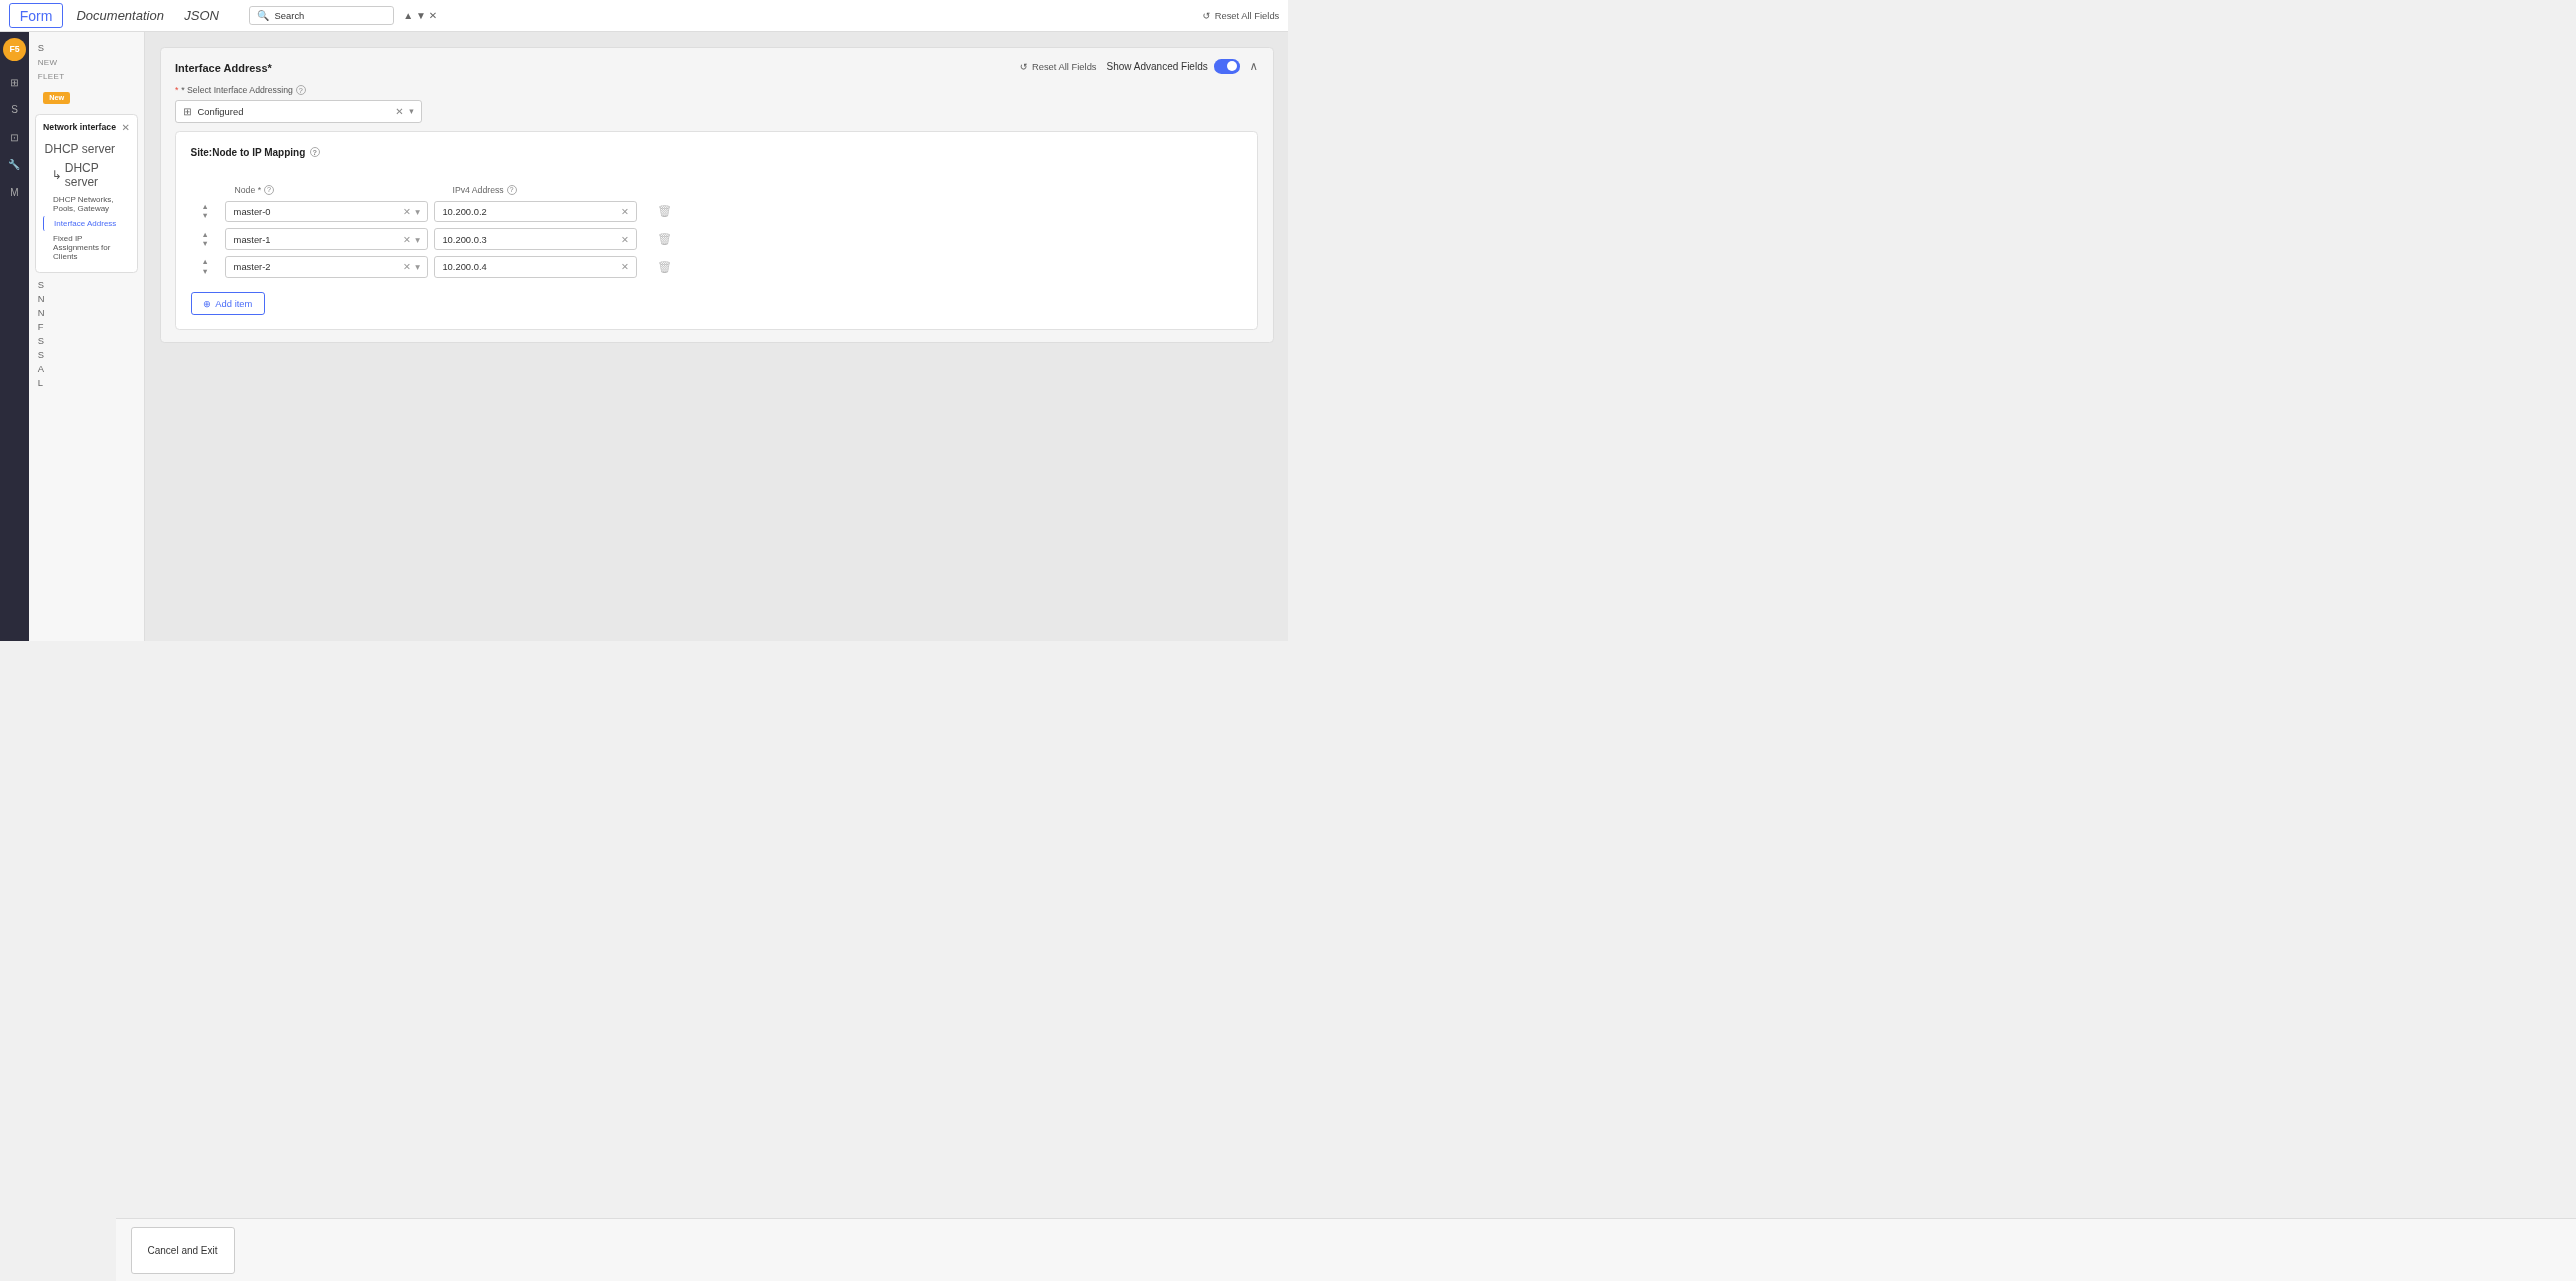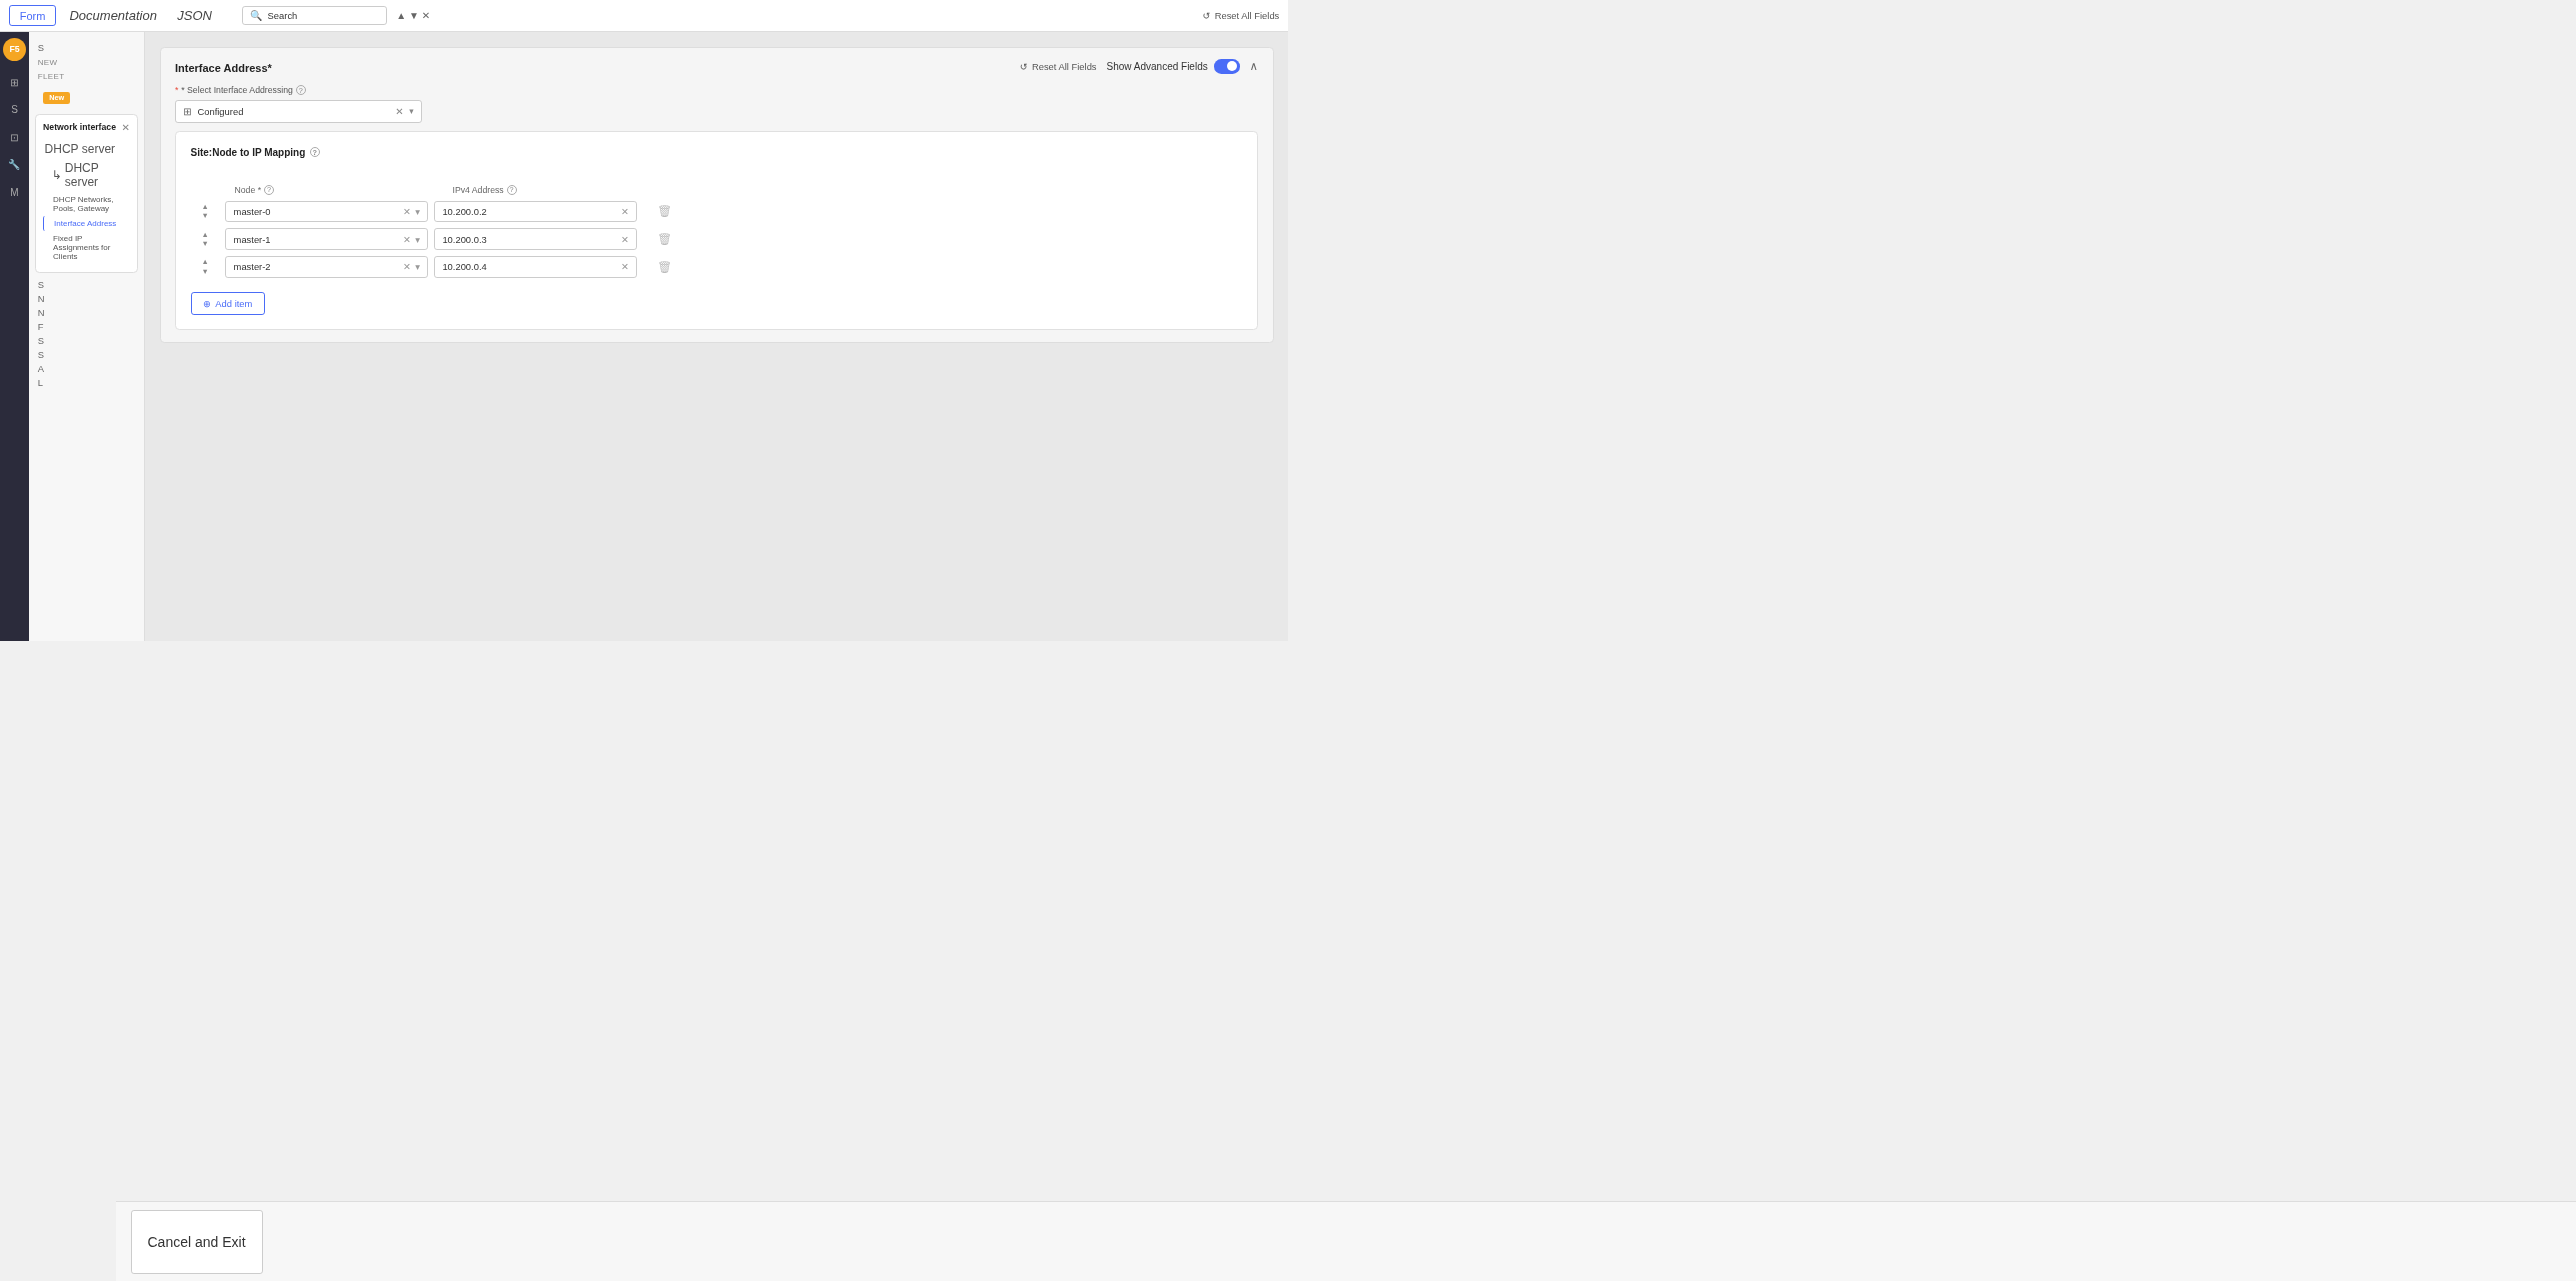--- a/index.html
+++ b/index.html
@@ -15,21 +15,21 @@
       padding: 0 8.7px;
       gap: 5.8px;
     }
     .tab-btn {
       padding: 3.6px 10px;
       border: 1.1px solid #4a6cf7;
       border-radius: 2.9px;
       background: transparent;
       color: #4a6cf7;
       cursor: pointer;
-      font-size: 11px;
+      font-size: 14px;
       font-weight: 500;
     }
     .tab-btn.active {
       background: #fff;
       border-color: #4a6cf7;
     }
     .tab-plain {
       background: none;
       border: none;
       color: #444;
@@ -456,26 +456,26 @@
       bottom: 0;
       left: 116px;
       width: calc(100% - 116px);
       background: #f7f7f7;
       border-top: 0.7px solid #ddd;
       padding: 7.3px 14.5px;
       display: flex;
       gap: 8.7px;
     }
     .cancel-btn {
-      padding: 23px 16px;
+      padding: 17px 16px;
       border: 1.1px solid #ccc;
       border-radius: 2.9px;
       background: #fff;
       color: #333;
-      font-size: 14px;
+      font-size: 10px;
       cursor: pointer;
     }
 
     
     .s-char {
       font-size: 9.4px;
       color: #666;
       padding: 1.5px 8.7px;
     }
   </style>

